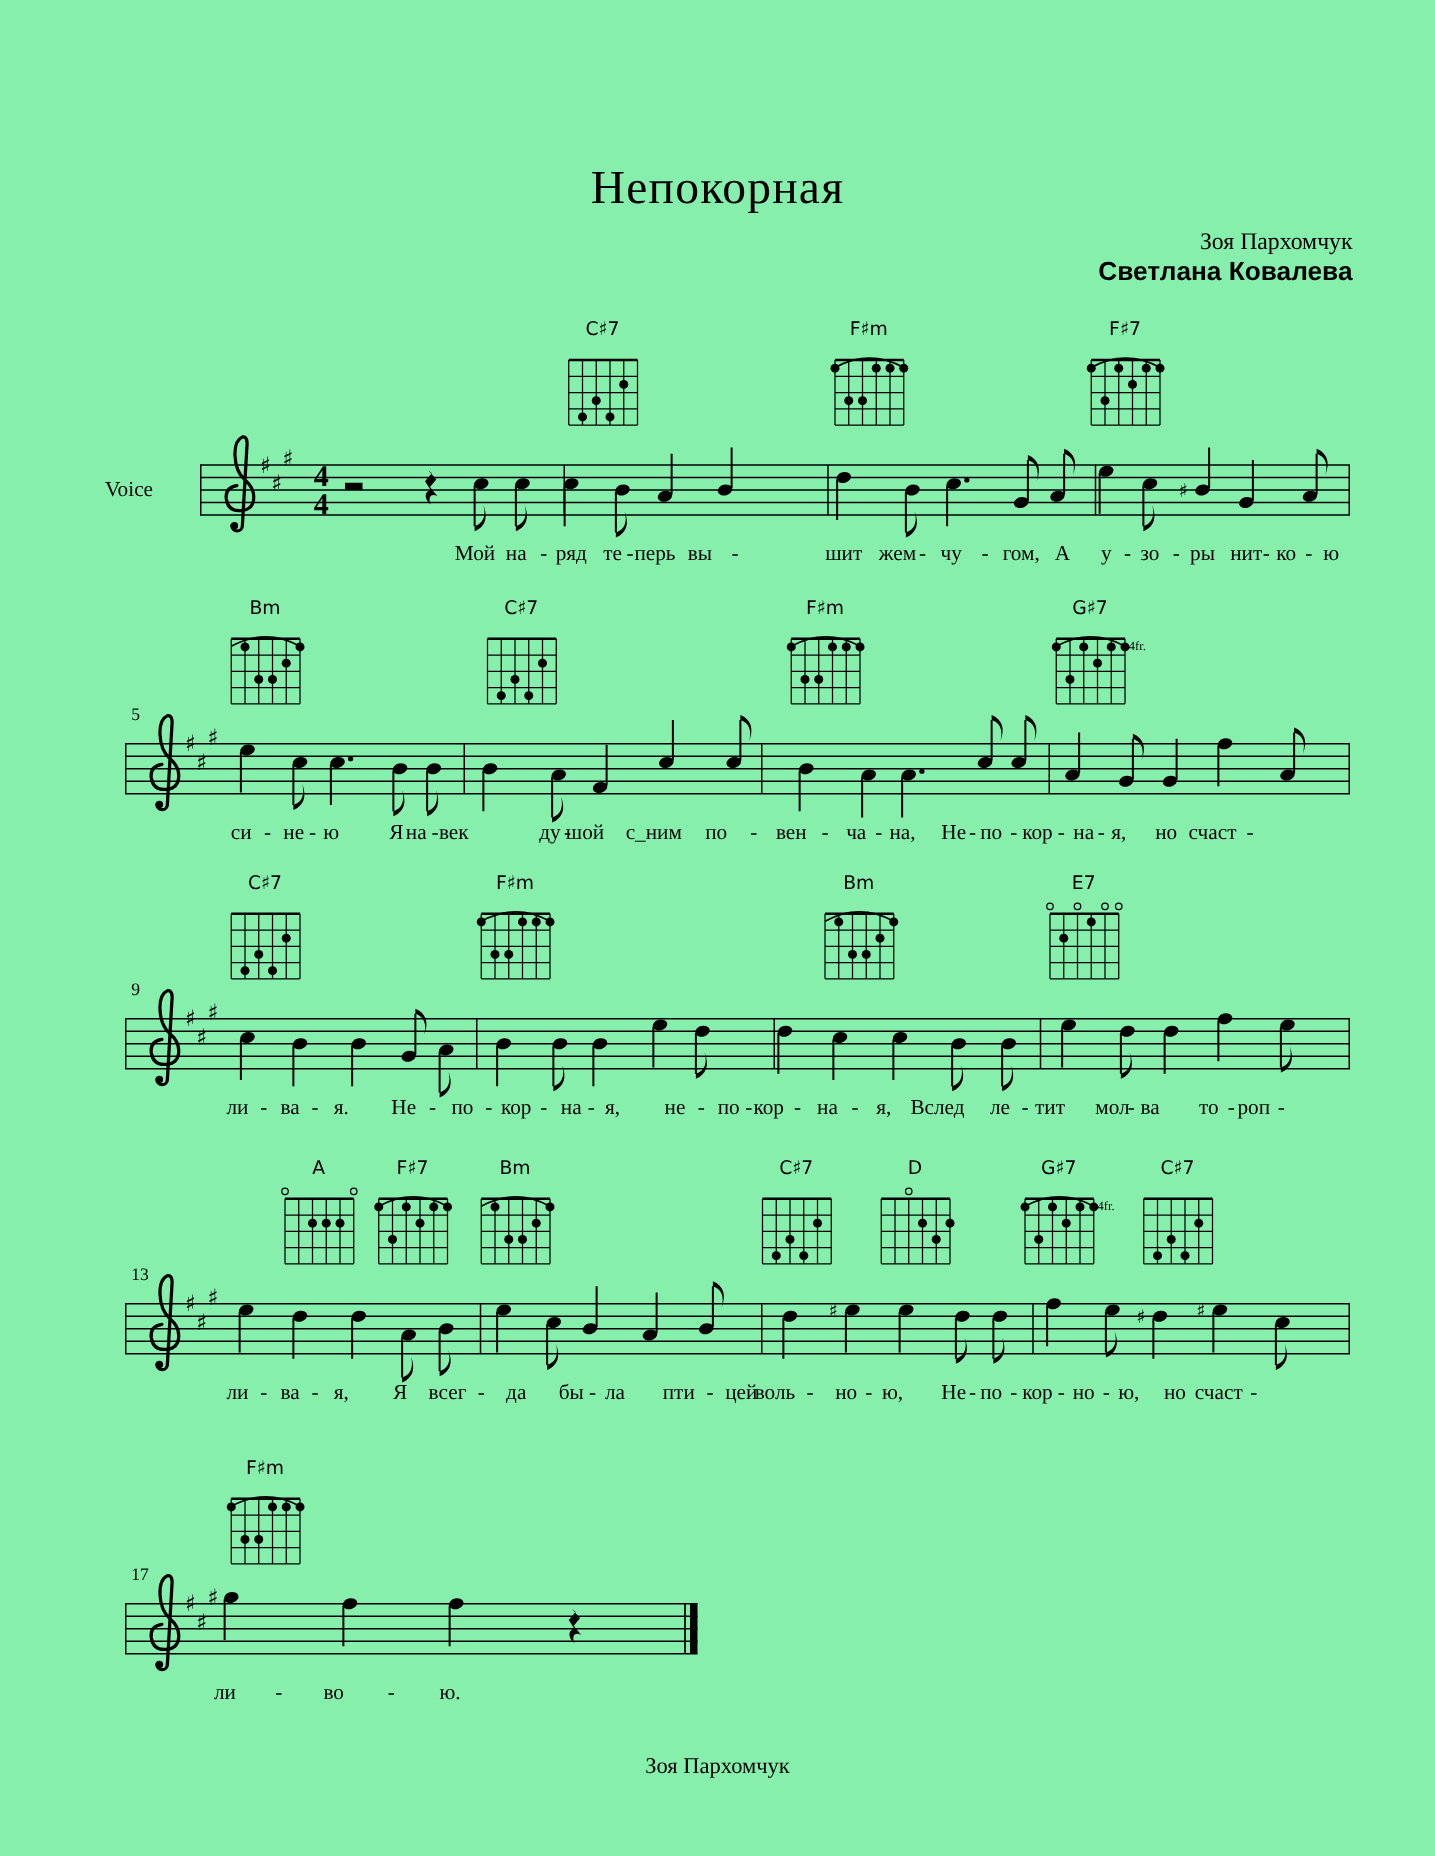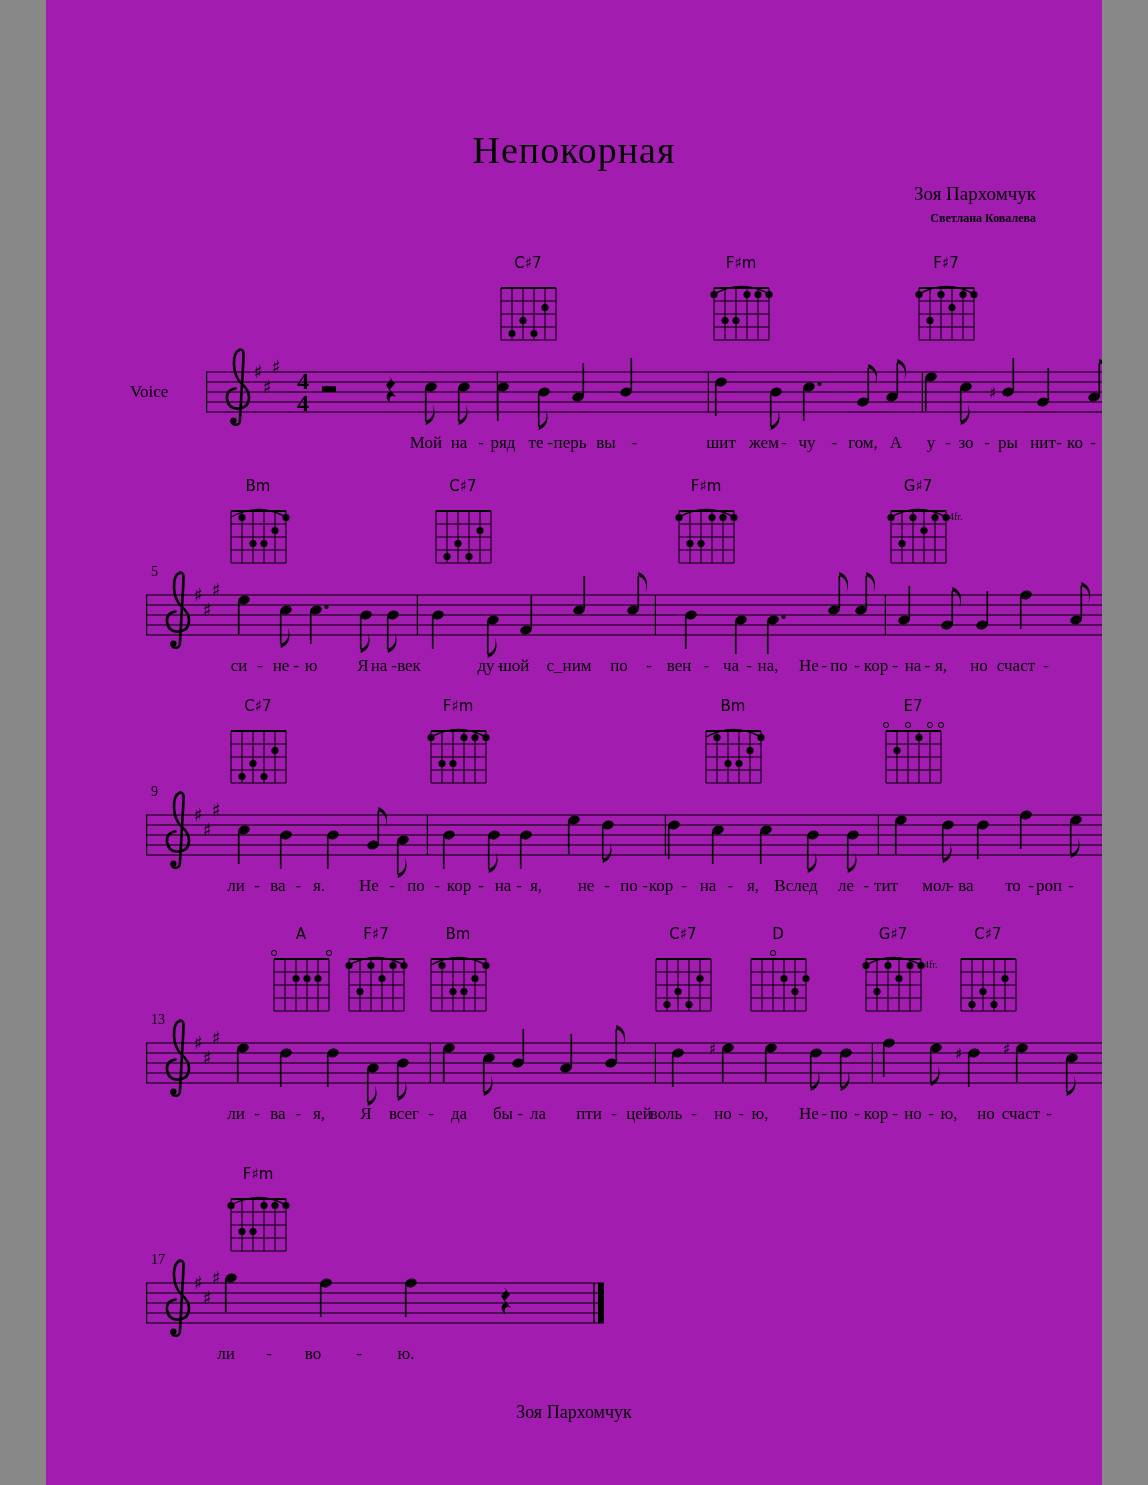--- a/index.html
+++ b/index.html
@@ -1,22 +1,22 @@
 <!DOCTYPE html>
 <html><head>
 <meta charset="utf-8">
 <style>
   html,body{margin:0;padding:0;background:#888;}
-  .page{position:relative;width:1056px;height:1485px;background:#a21caf;margin:0 auto;
+  .page{position:relative;width:1148px;height:1485px;background:#86efac;margin:0 auto;
         font-family:"Liberation Serif",serif;color:#000;overflow:hidden;}
   .title{position:absolute;top:128px;left:0;width:100%;text-align:center;
          font-size:38px;font-weight:normal;letter-spacing:1px;}
   .authors{position:absolute;top:182px;right:66px;text-align:right;line-height:24px;}
   .author-line1{font-size:19px;}
-  .author-line2{font-size:12px;font-weight:bold;font-family:Liberation Serif, serif;}
+  .author-line2{font-size:21px;font-weight:bold;font-family:Liberation Sans, sans-serif;}
   .voice-label{position:absolute;left:84px;top:382px;font-size:17px;}
   .footer{position:absolute;top:1402px;left:0;width:100%;text-align:center;font-size:18px;}
   svg.system{position:absolute;overflow:visible;}
 </style>
 </head>
 <body>
 
 <div class="page">
   <div class="title">Непокорная</div>
   <div class="authors">

